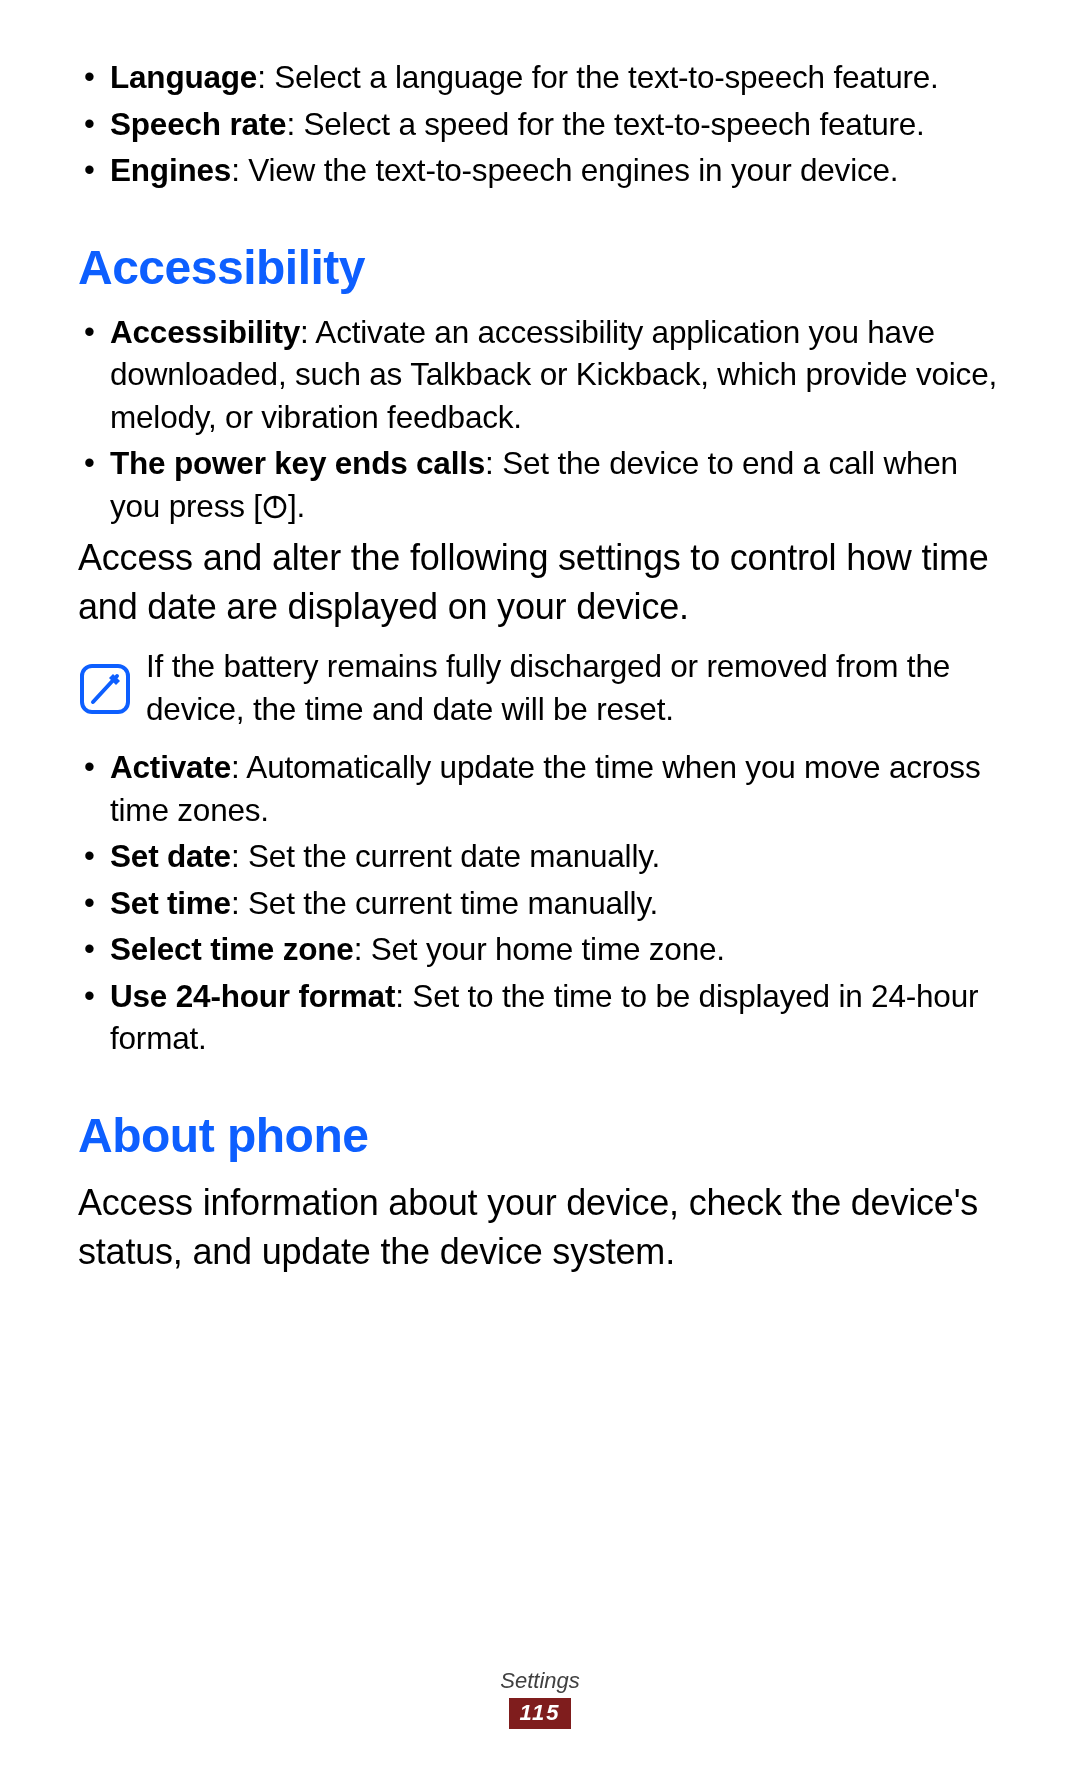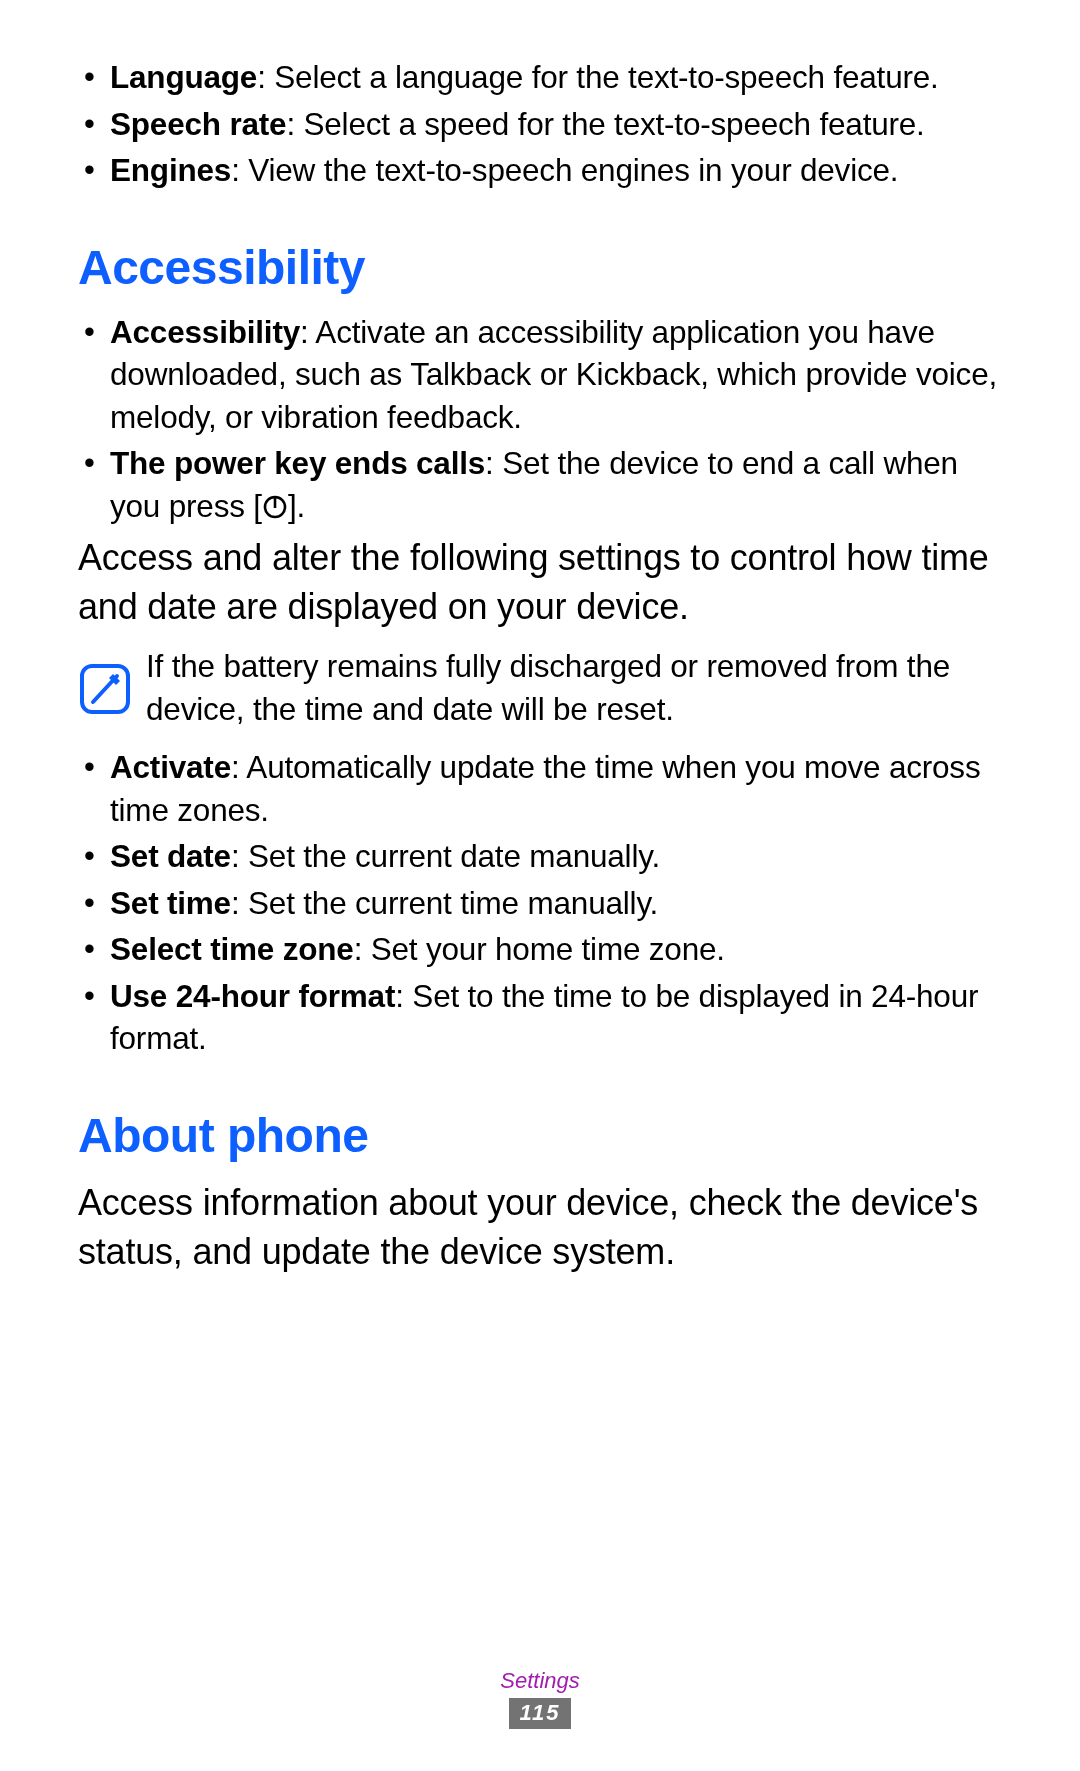--- a/index.html
+++ b/index.html
@@ -73,27 +73,27 @@
   .footer {
     position: absolute;
     left: 0;
     width: 1080px;
     bottom: 42px;
     text-align: center;
   }
   .footer-label {
     font-style: italic;
     font-size: 22px;
-    color: #a21caf;
+    color: #404040;
     display: block;
     margin-bottom: 4px;
   }
   .footer-badge {
     display: inline-block;
-    background: #737373;
+    background: #7f1d1d;
     color: #ffffff;
     font-style: italic;
     font-weight: 600;
     font-size: 22px;
     padding: 2px 10px 3px 10px;
     letter-spacing: 2px;
   }
 </style>
 </head>
 <body>

